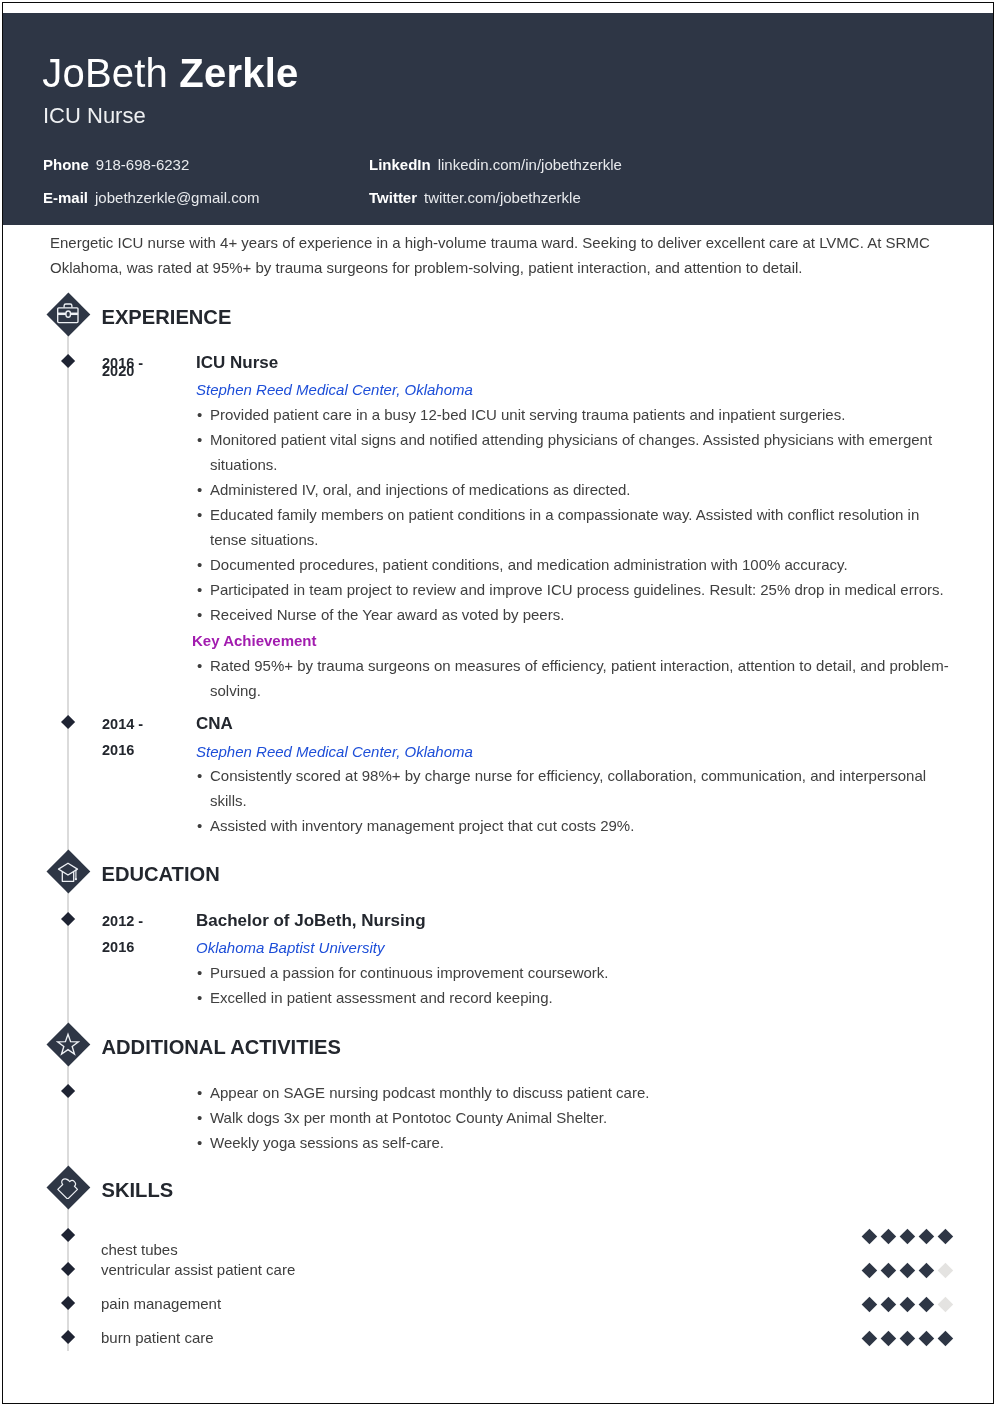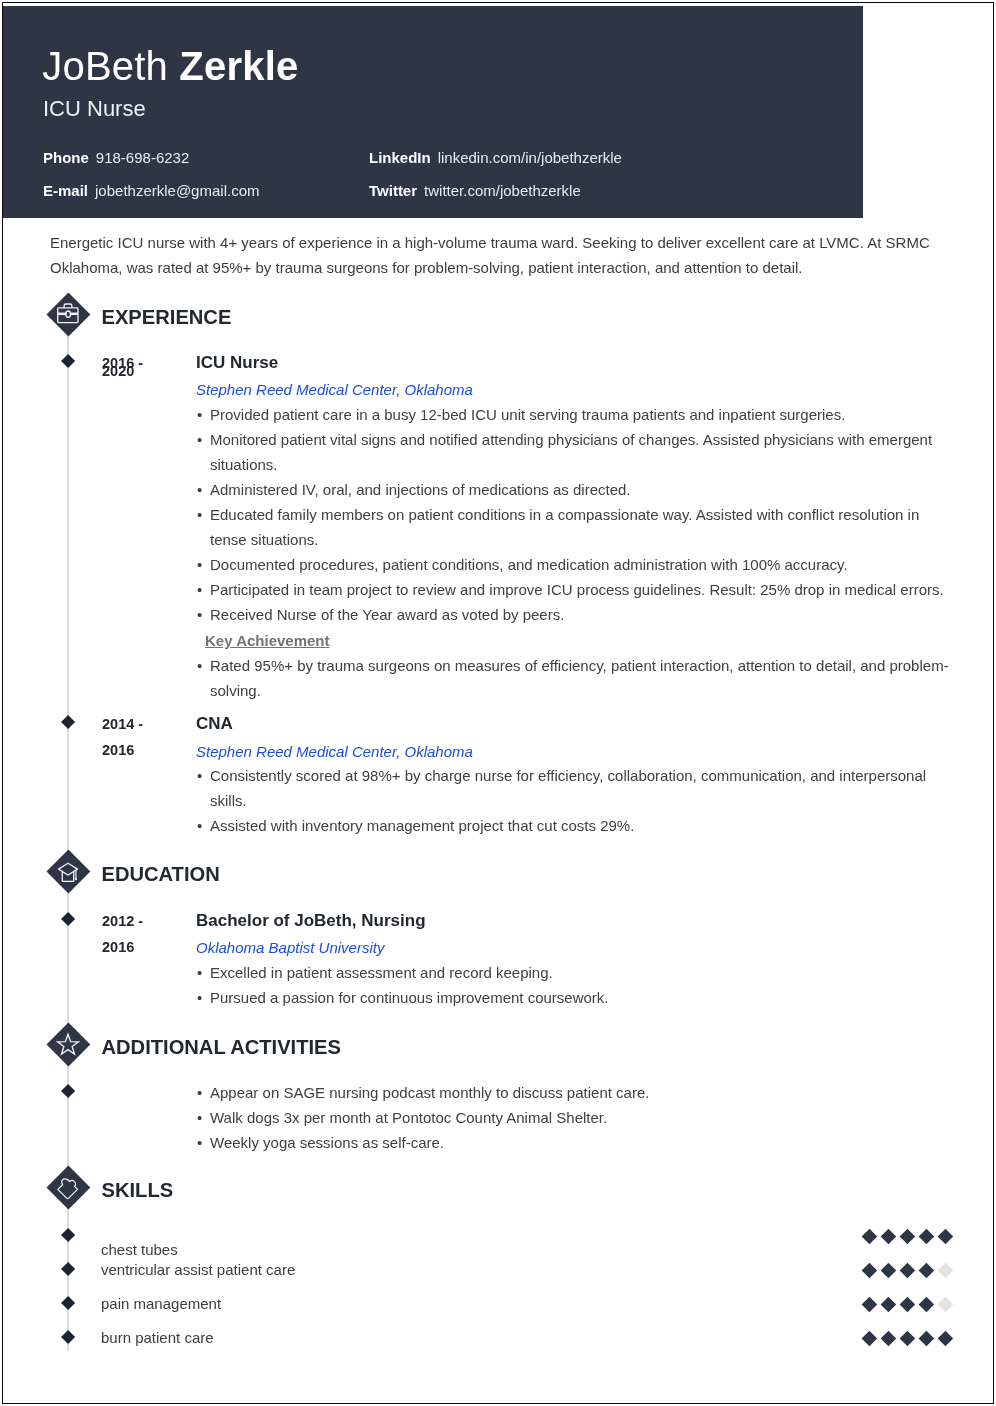--- a/index.html
+++ b/index.html
@@ -1,21 +1,21 @@
 <!DOCTYPE html>
 <html><head>
 <meta charset="utf-8">
 <style>
   html,body{margin:0;padding:0;background:#ffffff;}
   body{width:996px;height:1406px;font-family:"Liberation Sans",sans-serif;-webkit-font-smoothing:antialiased;}
   .page{position:absolute;left:0;top:0;width:996px;height:1406px;background:#fff;overflow:hidden;}
   .pborder{position:absolute;left:2px;top:2px;width:992px;height:1402px;border:1px solid #0a0a0a;box-sizing:border-box;pointer-events:none;}
 
   
-  .hdr{position:absolute;left:3px;top:6px;width:860px;height:212px;background:#2e3645;color:#fff;text-decoration:underline;}
+  .hdr{position:absolute;left:3px;top:13px;width:990px;height:212px;background:#2e3645;color:#fff;text-decoration:underline;}
   .name{position:absolute;left:39.3px;top:40px;font-size:40px;line-height:40px;font-weight:400;margin:0;white-space:nowrap;letter-spacing:0.2px;}
   .name b{font-weight:700;}
   .jobtitle{position:absolute;left:40px;top:92px;font-size:22px;line-height:22px;font-weight:400;color:#eef0f2;white-space:nowrap;}
   .crow{position:absolute;font-size:15px;line-height:15px;color:#e8eaed;white-space:nowrap;text-align:center;}
   .crow b{font-weight:700;color:#ffffff;}
   .crow .v{margin-left:7px;}
   .c0{left:40px;top:144px;} .c1{left:40px;top:177px;}
   .c2{left:366px;top:144px;} .c3{left:366px;top:177px;}
 
   
@@ -30,21 +30,21 @@
   .dia svg{position:absolute;left:10px;top:9px;}
   .sectitle{position:absolute;left:55.5px;font-size:20.15px;line-height:20.15px;font-weight:700;color:#23272e;white-space:nowrap;}
 
   .bullet{position:absolute;width:10.2px;height:10.2px;background:#1f2433;transform:rotate(45deg);}
   .dates{position:absolute;left:102px;font-size:14.5px;font-weight:700;color:#23272e;white-space:nowrap;}
   .etitle{position:absolute;left:196px;font-size:17px;font-weight:700;color:#23272e;white-space:nowrap;}
   .esub{position:absolute;left:196px;font-size:15px;font-style:italic;color:#1d4ed8;white-space:nowrap;}
   .blist{position:absolute;left:196px;margin:0;padding:0;list-style:none;}
   .blist li{font-size:15px;line-height:25px;color:#404040;position:relative;padding-left:14px;}
   .blist li:before{content:"\2022";position:absolute;left:1px;top:0;color:#3d3d3d;}
-  .keyach{position:absolute;left:205px;font-size:15px;line-height:25px;font-weight:700;color:#737373;text-decoration:underline;}
+  .keyach{position:absolute;left:192px;font-size:15px;line-height:25px;font-weight:700;color:#a21caf;}
 
   .skname{position:absolute;left:101px;font-size:15px;color:#3d3d3d;white-space:nowrap;}
   .rate{position:absolute;left:862px;}
   .rd{position:absolute;width:10.85px;height:10.85px;transform:rotate(45deg);background:#2e3645;}
   .rd.off{background:#e4e3e1;}
 </style>
 </head>
 <body>
 
 <div class="page">
@@ -120,22 +120,22 @@
       </svg>
     </div>
     <div class="sectitle" style="top:14.5px;">EDUCATION</div>
   </div>
   <div class="bullet" style="left:63.03px;top:913.83px;"></div>
   <div class="dates" style="top:913px;">2012 -</div>
   <div class="dates" style="top:939px;">2016</div>
   <div class="etitle" style="top:911px;">Bachelor of JoBeth, Nursing</div>
   <div class="esub" style="top:938.5px;">Oklahoma Baptist University</div>
   <ul class="blist" style="top:959.5px;width:760px;">
+    <li>Pursued a passion for continuous improvement coursework.</li>
     <li>Excelled in patient assessment and record keeping.</li>
-    <li>Pursued a passion for continuous improvement coursework.</li>
   </ul>
 
   <div class="sechead" style="top:1022.5px;">
     <div class="dia">
       <div class="sq"></div>
       <svg width="24" height="24" viewBox="0 0 24 24">
         <path d="M12.00 2.20L14.59 9.64L22.46 9.80L16.18 14.56L18.47 22.10L12.00 17.60L5.53 22.10L7.82 14.56L1.54 9.80L9.41 9.64Z" fill="none" stroke="#eef1f5" stroke-width="1.35" stroke-linejoin="miter"></path>
       </svg>
     </div>
     <div class="sectitle" style="top:14.5px;">ADDITIONAL ACTIVITIES</div>

